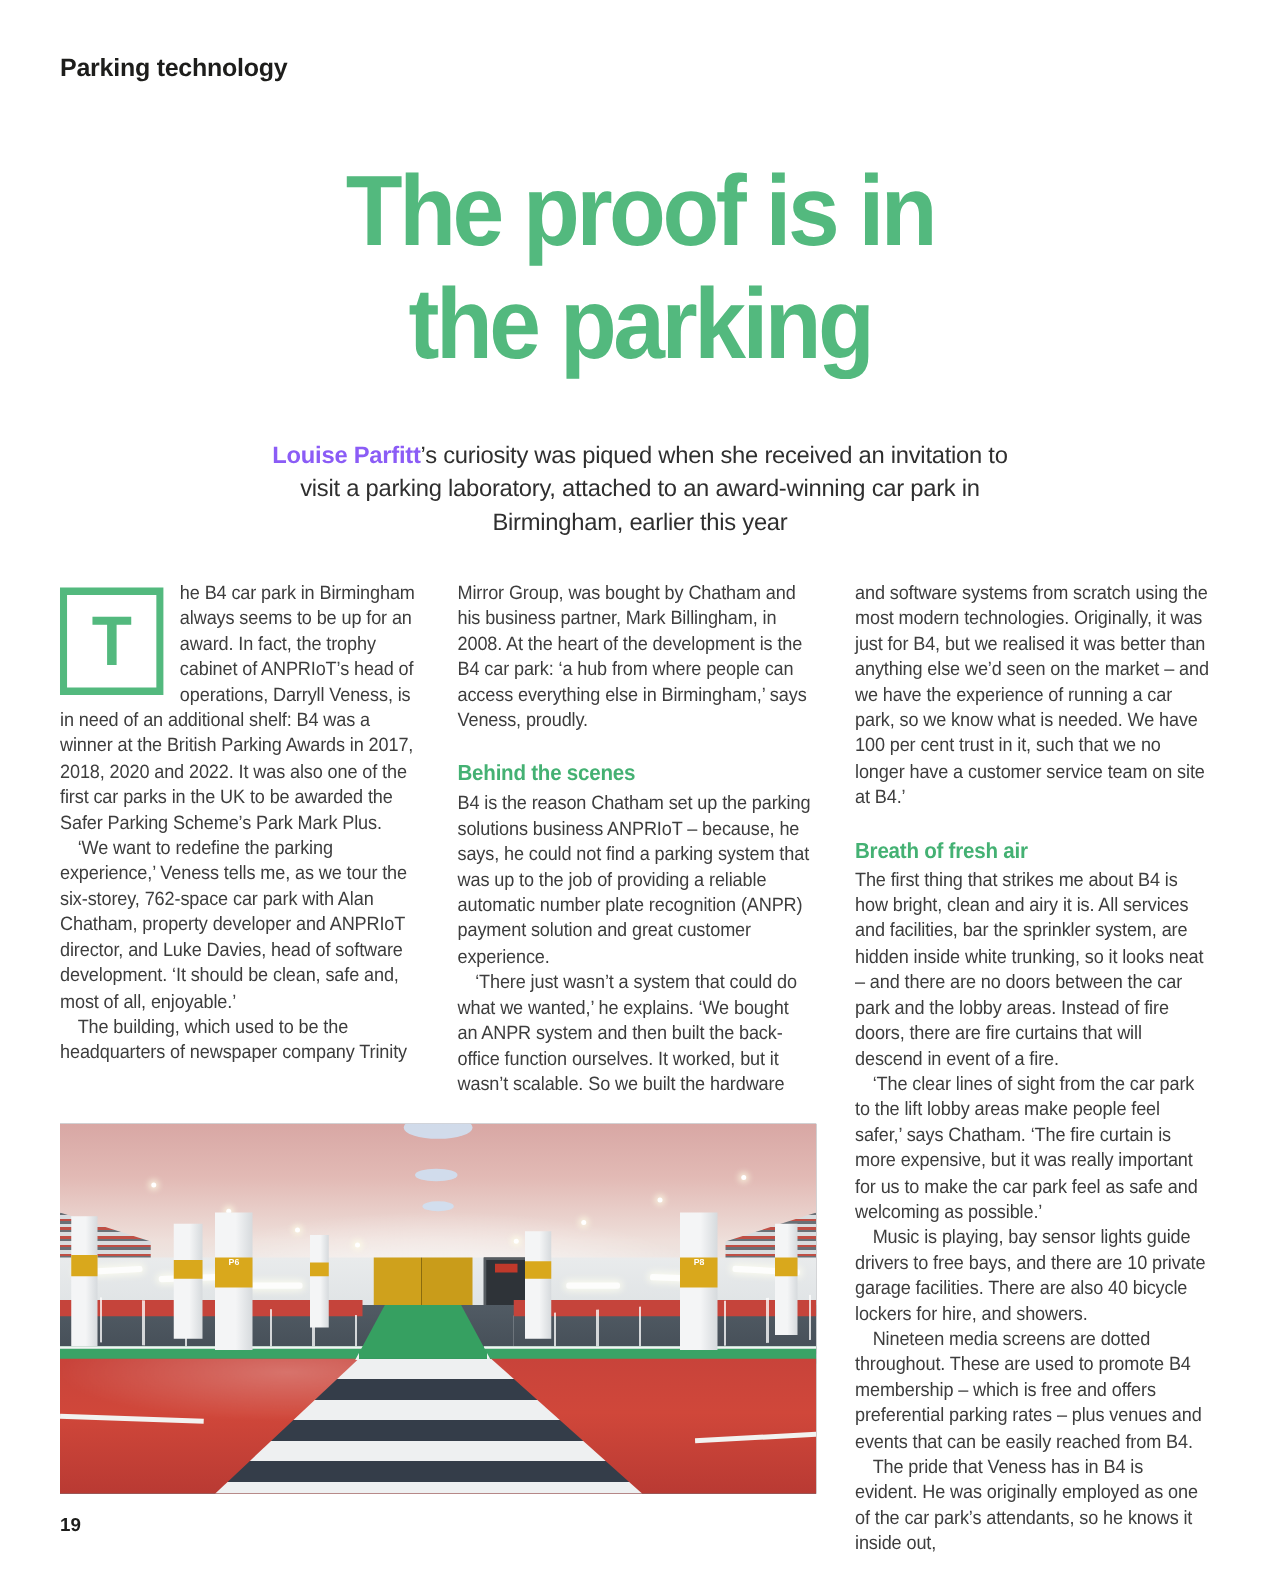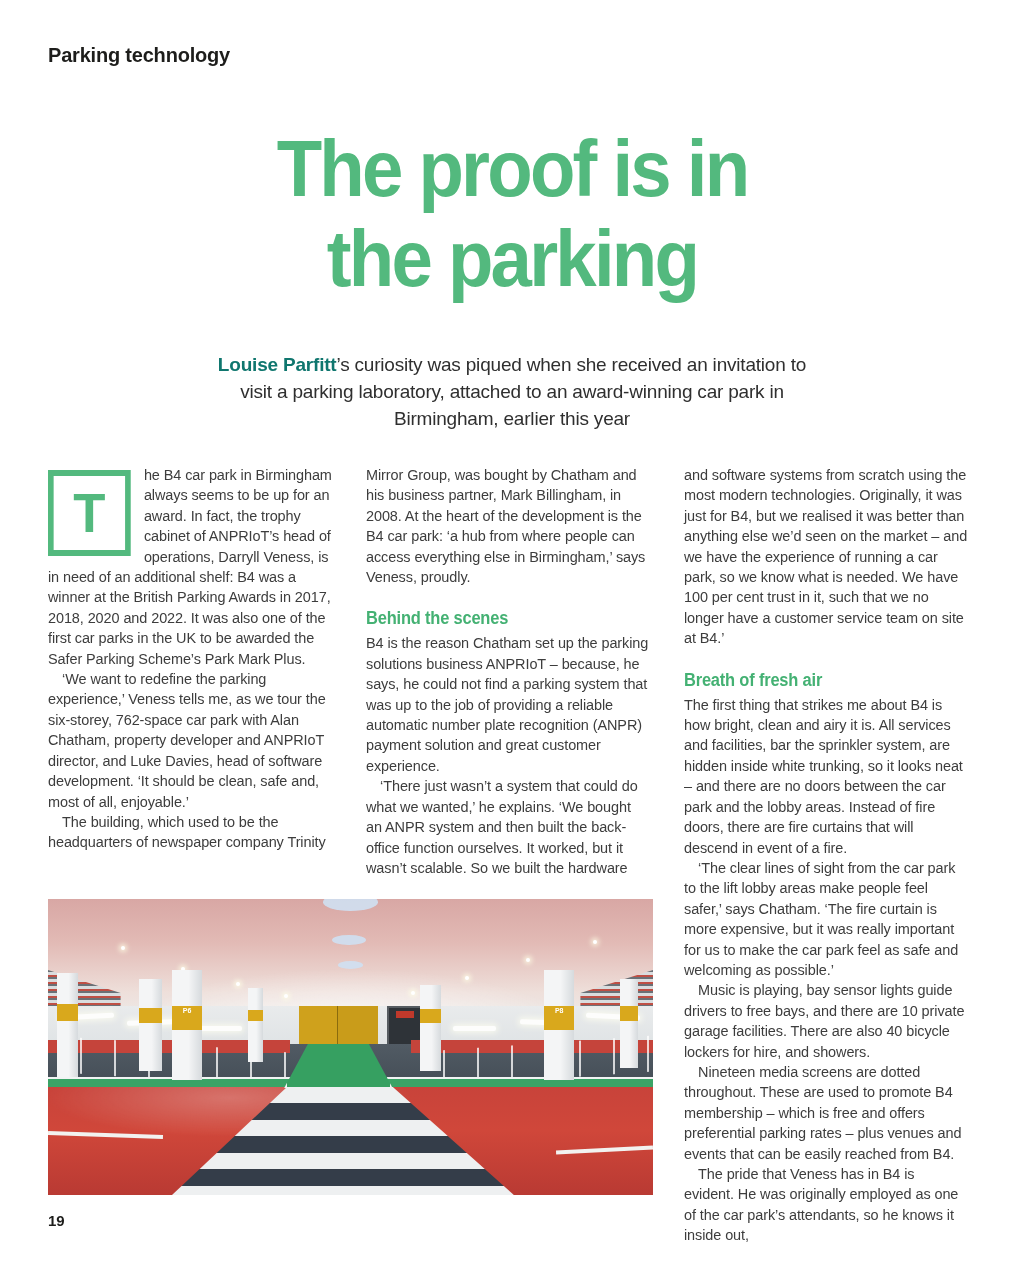--- a/index.html
+++ b/index.html
@@ -13,21 +13,21 @@
   }
   .title{
     position:absolute;left:0;top:124px;width:1024px;text-align:center;
     color:#53b97e;font-weight:bold;font-size:80px;line-height:90px;
     letter-spacing:-3px;transform:scaleX(0.93);transform-origin:50% 0;
   }
   .standfirst{
     position:absolute;left:202px;top:332px;width:620px;text-align:center;
     font-size:19px;line-height:27px;color:#2f2f2f;letter-spacing:-0.2px;
   }
-  .standfirst b{color:#0f766e;}
+  .standfirst b{color:#8b5cf6;}
   .cols{
     position:absolute;left:48px;top:465px;display:flex;gap:16px;
   }
   .col{
     width:302px;flex:0 0 302px;transform:scaleX(0.94);transform-origin:0 0;
     font-size:15.4px;line-height:20.4px;letter-spacing:-0.1px;color:#3d3d3d;
   }
   .body-p{margin:0;text-align:left;}
   .indent{text-indent:15px;}
   .subhead{

